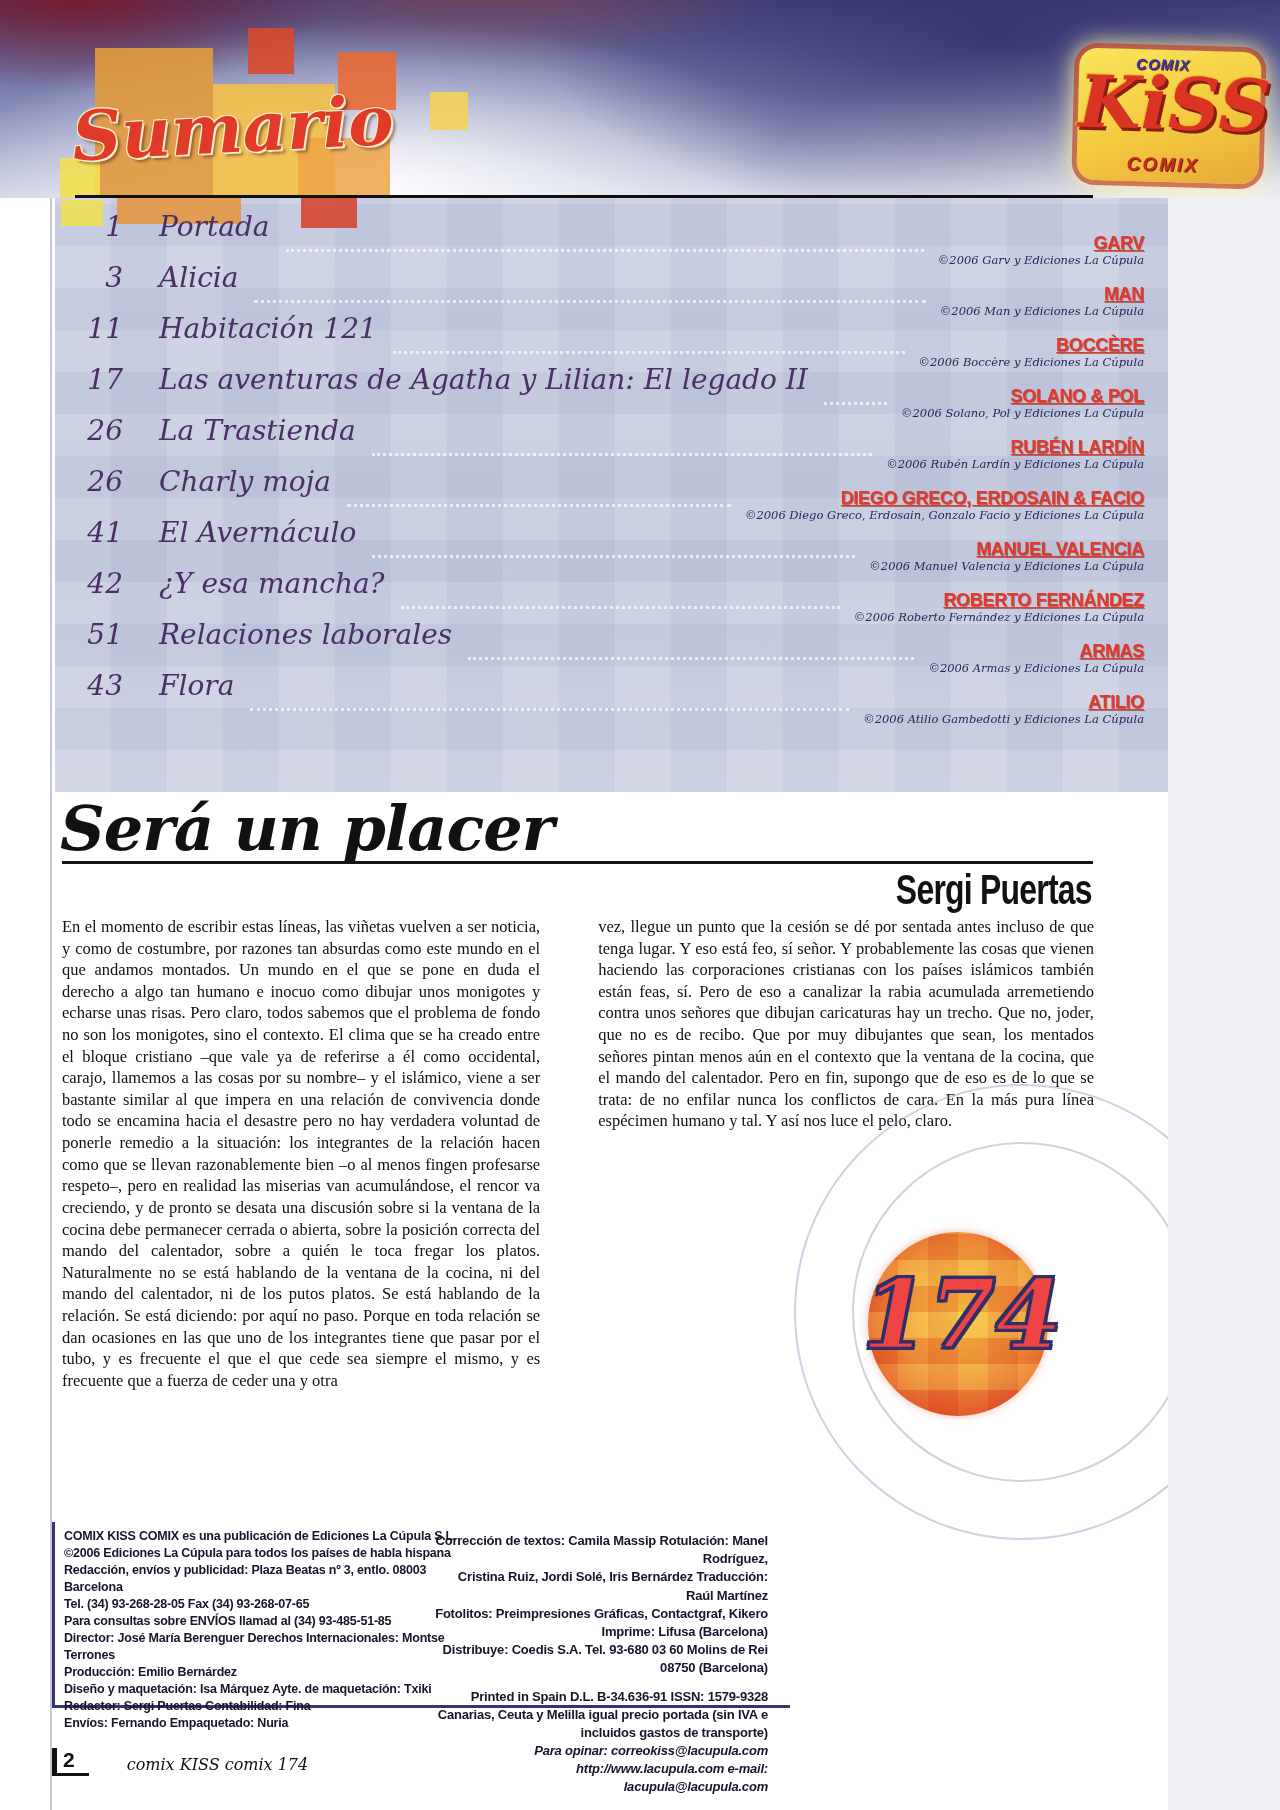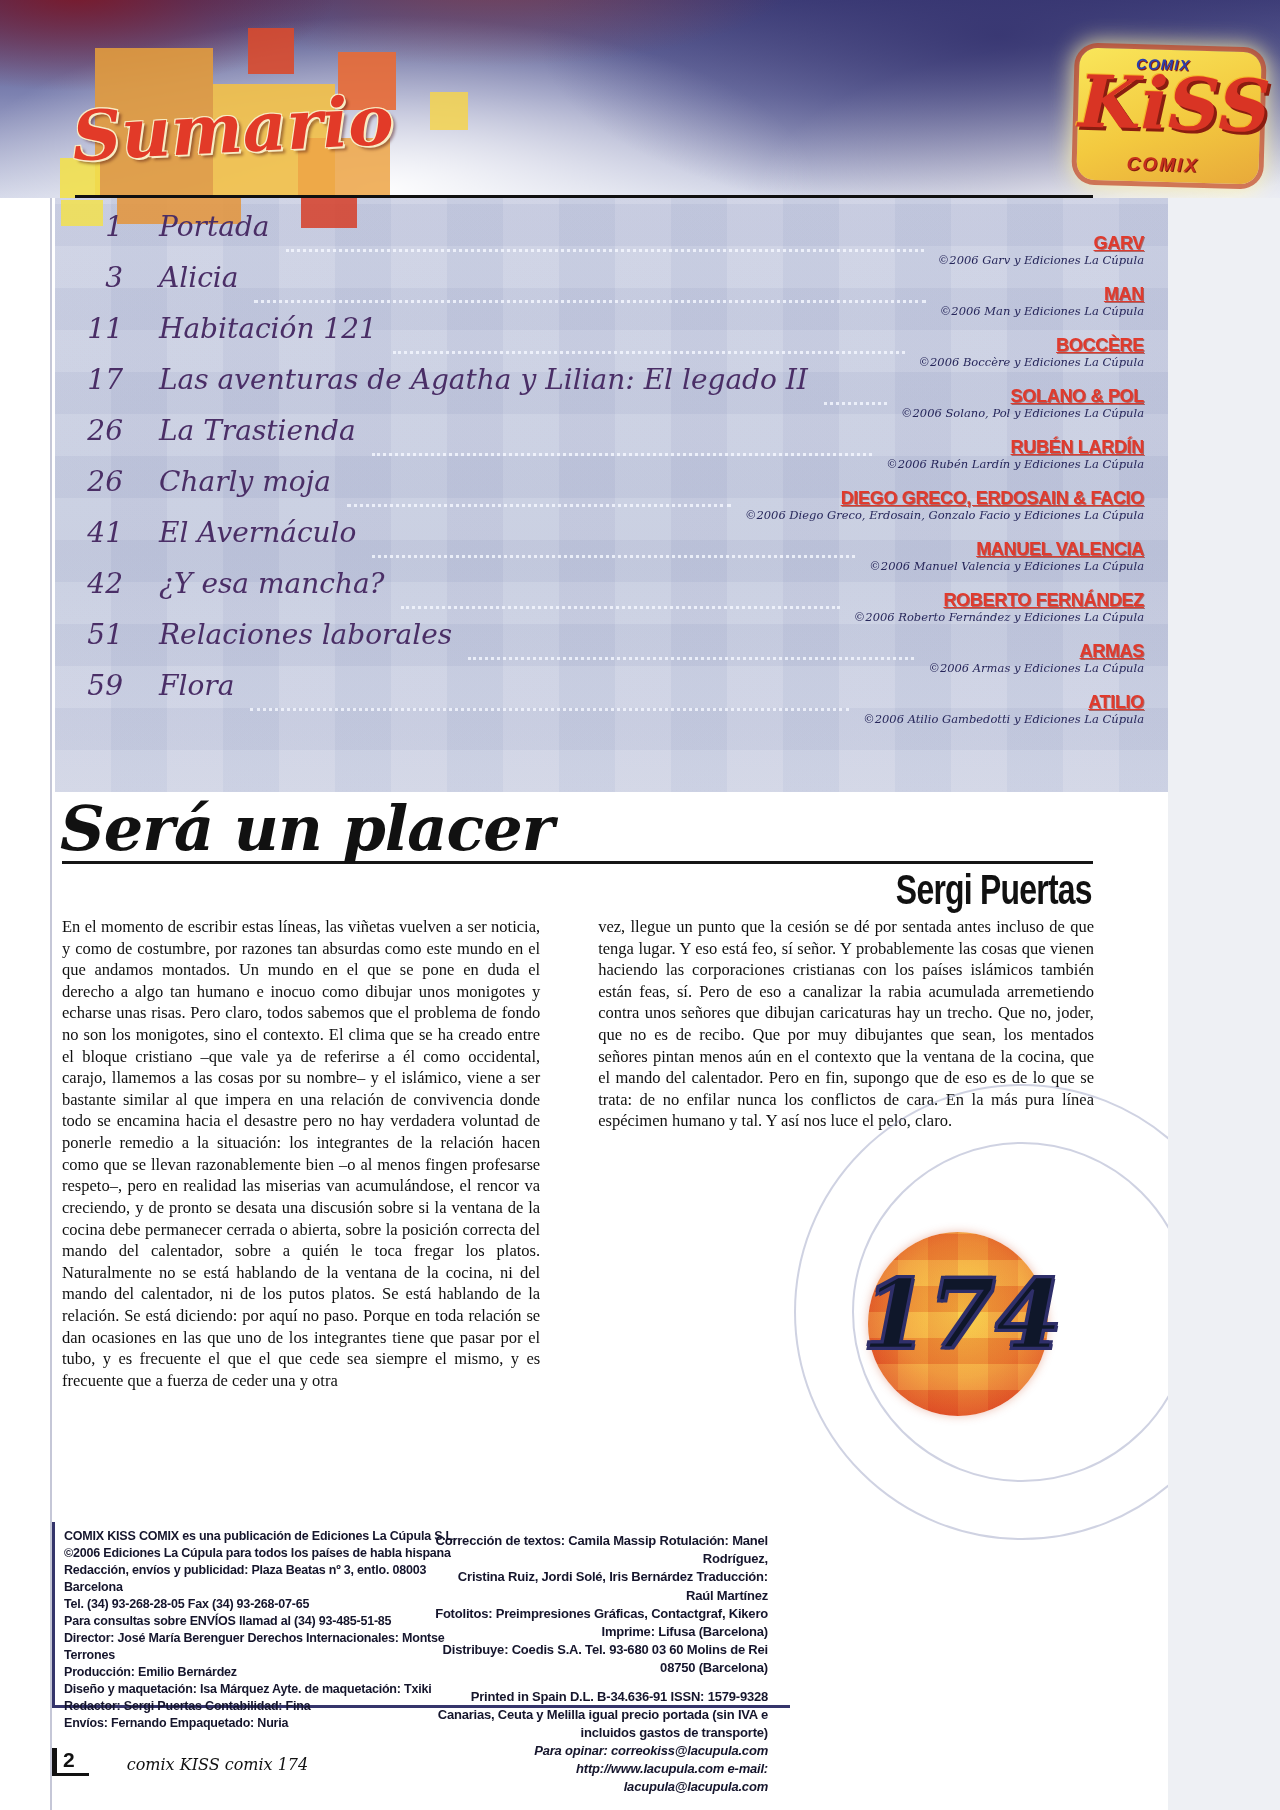--- a/index.html
+++ b/index.html
@@ -71,21 +71,21 @@
   .ring.r1{width:336px;height:336px;left:72px;top:62px;}
   .ring.r2{width:452px;height:452px;left:14px;top:4px;}
   .disc{position:absolute;left:868px;top:1232px;width:180px;height:184px;border-radius:50%;
     background:
       repeating-linear-gradient(0deg, rgba(210,45,30,.18) 0 26px, rgba(255,235,120,.16) 26px 52px),
       repeating-linear-gradient(90deg, rgba(225,90,35,.22) 0 30px, rgba(255,210,80,.14) 30px 60px),
       radial-gradient(circle at 52% 42%, #f7cf45 0%, #ef9438 48%, #e05029 78%, #cf3a22 100%);
     box-shadow:0 0 10px rgba(200,70,30,.35);}
   .issue-number{position:absolute;left:862px;top:1258px;width:200px;text-align:right;
     font-family:"DejaVu Serif",serif;font-weight:700;font-style:italic;font-size:96px;
-    color:#0f172a;-webkit-text-stroke:2.5px #2f2f6a;
+    color:#ef4444;-webkit-text-stroke:2.5px #2f2f6a;
     text-shadow:2px 2px 0 #2f2f6a,-2px -2px 0 #2f2f6a,2px -2px 0 #2f2f6a,-2px 2px 0 #2f2f6a;}
   
   .credits-vrule{position:absolute;left:52px;top:1522px;width:3px;height:186px;background:#35356b;}
   .credits-hrule{position:absolute;left:52px;top:1705px;width:738px;height:3px;background:#35356b;}
   .credits-left{position:absolute;left:64px;top:1528px;width:400px;font-size:12.5px;
     font-weight:600;line-height:1.36;color:#15152c;letter-spacing:-.2px;}
   .credits-right{position:absolute;left:430px;top:1532px;width:338px;text-align:right;
     font-size:13px;font-weight:600;line-height:1.4;color:#15152c;letter-spacing:-.2px;}
   .credits-right .blockgap{height:10px;}
   .cr-italic{font-style:italic;}
@@ -212,21 +212,21 @@
         <div class="toc-num">51</div>
         <div class="toc-title">Relaciones laborales</div>
         <div class="toc-leader"></div>
         <div class="toc-author">
           <div class="toc-author-name">ARMAS</div>
           <div class="toc-copy">©2006 Armas y Ediciones La Cúpula</div>
         </div>
       </div>
 
       <div class="toc-row">
-        <div class="toc-num">59</div>
+        <div class="toc-num">43</div>
         <div class="toc-title">Flora</div>
         <div class="toc-leader"></div>
         <div class="toc-author">
           <div class="toc-author-name">ATILIO</div>
           <div class="toc-copy">©2006 Atilio Gambedotti y Ediciones La Cúpula</div>
         </div>
       </div>
 
     </div>
   </div>

